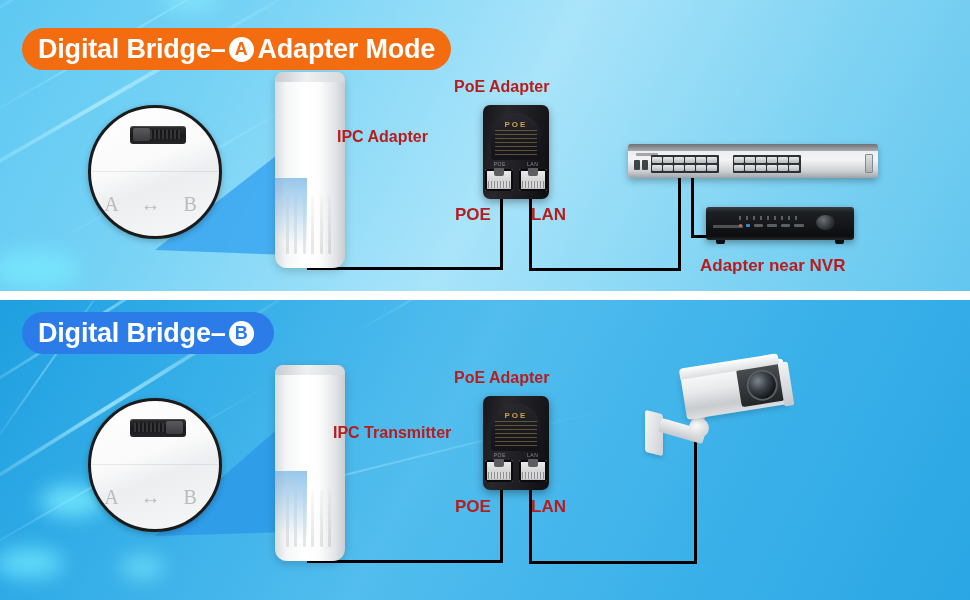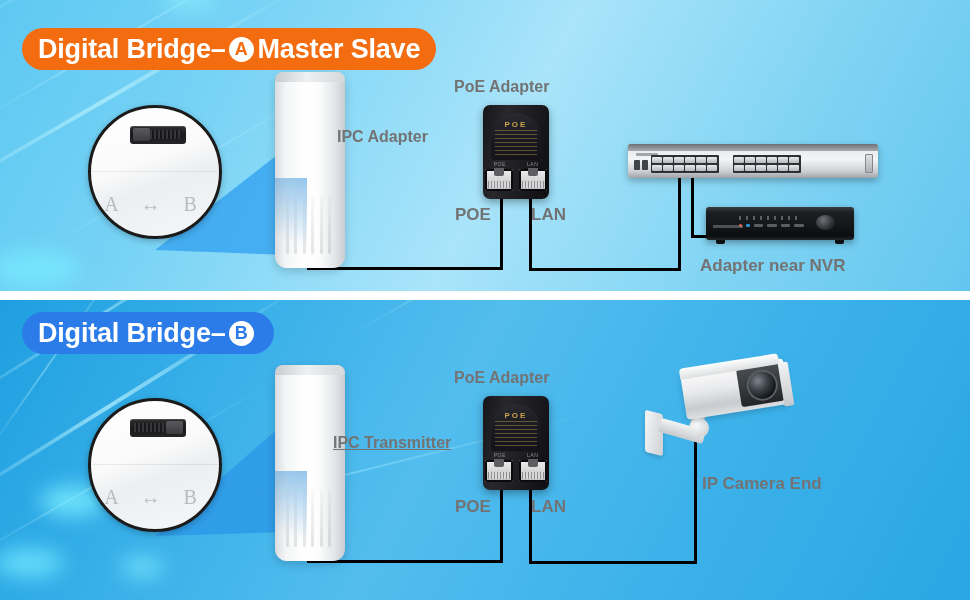--- a/index.html
+++ b/index.html
@@ -142,21 +142,21 @@
     box-shadow:0 0 0 2px #5a5f64; }
   .cam-hood { position:absolute; left:14px; top:1px; width:100px; height:11px; background:linear-gradient(180deg,#ffffff,#dcdee0); border-radius:4px 4px 0 0; transform:rotate(-9deg); }
   .cam-sunshade { position:absolute; right:-2px; top:2px; width:10px; height:44px; background:linear-gradient(180deg,#f2f3f4,#c6c9cd); border-radius:2px; transform:rotate(-9deg); }
   .cam-arm { position:absolute; left:28px; top:44px; width:12px; height:26px; background:linear-gradient(90deg,#c9ccd0,#f0f1f2,#bfc2c6); transform:rotate(22deg); border-radius:2px; }
   .cam-joint { position:absolute; left:24px; top:58px; width:20px; height:20px; border-radius:50%; background:radial-gradient(circle at 35% 30%,#fdfdfd,#c4c7cb); }
   .cam-bracketarm { position:absolute; left:-6px; top:64px; width:46px; height:14px; background:linear-gradient(180deg,#f3f4f5,#c6c9cd); transform:rotate(16deg); border-radius:3px; }
   .cam-wallplate { position:absolute; left:-20px; top:52px; width:18px; height:42px;
     background:linear-gradient(100deg,#f4f5f6,#cdd0d4); border-radius:3px; transform:skewY(14deg); box-shadow:0 2px 4px rgba(0,0,0,.18); }
 
   
-  .label { position:absolute; z-index:15; color:#737373; font-weight:bold; white-space:nowrap; }
+  .label { position:absolute; z-index:15; color:#b91c1c; font-weight:bold; white-space:nowrap; }
 
   
   .cable { position:absolute; background:#000; z-index:8; }
 </style>
 </head>
 <body>
 
 <div class="stage">
 
   <div class="panel" id="panel-a">
@@ -168,21 +168,21 @@
       <div class="streak" style="left:40px; top:250px; width:330px; height:2px; transform:rotate(-30deg); opacity:.45;"></div>
 
       <div class="streak" style="left:520px; top:10px; width:200px; height:2px; transform:rotate(-30deg); opacity:.3;"></div>
       <div class="glow" style="left:-10px; top:250px; width:90px; height:38px; background:rgba(120,235,255,.75);"></div>
       <div class="glow" style="left:160px; top:-14px; width:60px; height:26px; background:rgba(140,240,255,.6);"></div>
     </div>
 
     <div class="banner" id="banner-a">
       <span>Digital Bridge–</span>
       <span class="badge" id="badge-a">A</span>
-      <span>Master Slave</span>
+      <span>Adapter Mode</span>
     </div>
 
     <svg class="zoom-cone" style="left:150px; top:110px; width:200px; height:150px;">
       <polygon points="140,35 140,145 5,140" fill="#3fa9f0" opacity="0.92"></polygon>
     </svg>
 
     <div class="magnifier" style="left:88px; top:105px;">
       <div class="mag-seam" style="top:63px;"></div>
       <div class="mag-switch" style="left:39px; top:18px;">
         <div class="teeth" style="left:20px;"></div>
@@ -336,21 +336,21 @@
       <div class="cpe-vents">
         <i style="left:4%"></i>
           <i style="left:20%"></i>
           <i style="left:36%"></i>
           <i style="left:52%"></i>
           <i style="left:68%"></i>
           <i style="left:84%"></i>
       </div>
       <div class="cpe-shadow"></div>
     </div>
-    <div class="label" style="left:333px; top:134px; font-size:16px;text-decoration:underline;">IPC Transmitter</div>
+    <div class="label" style="left:333px; top:124px; font-size:16px;">IPC Transmitter</div>
 
     <div class="label" style="left:454px; top:69px; font-size:16px;">PoE Adapter</div>
     <div class="poe" style="left:483px; top:96px; width:66px; height:94px;">
       <div class="poe-body"></div>
       <div class="poe-face">
         <div class="poe-brand">POE</div>
         <div class="poe-print"></div>
       </div>
       <div class="poe-portlabels">
         <span>POE</span>
@@ -369,21 +369,20 @@
       <div class="cam-bracketarm"></div>
       <div class="cam-arm"></div>
       <div class="cam-joint"></div>
       <div class="cam-box">
         <div class="cam-lensplate"></div>
         <div class="cam-lens"></div>
       </div>
       <div class="cam-hood"></div>
       <div class="cam-sunshade" style="left:116px;"></div>
     </div>
-    <div class="label" style="left:702px; top:174px; font-size:17px;">IP Camera End</div>
 
     <div class="cable" style="left:307px; top:255px; width:3px; height:8px;"></div>
     <div class="cable" style="left:307px; top:260px; width:196px; height:3px;"></div>
     <div class="cable" style="left:500px; top:187px; width:3px; height:76px;"></div>
     <div class="cable" style="left:529px; top:187px; width:3px; height:77px;"></div>
     <div class="cable" style="left:529px; top:261px; width:168px; height:3px;"></div>
     <div class="cable" style="left:694px; top:124px; width:3px; height:140px;"></div>
   </div>
 
 </div>

